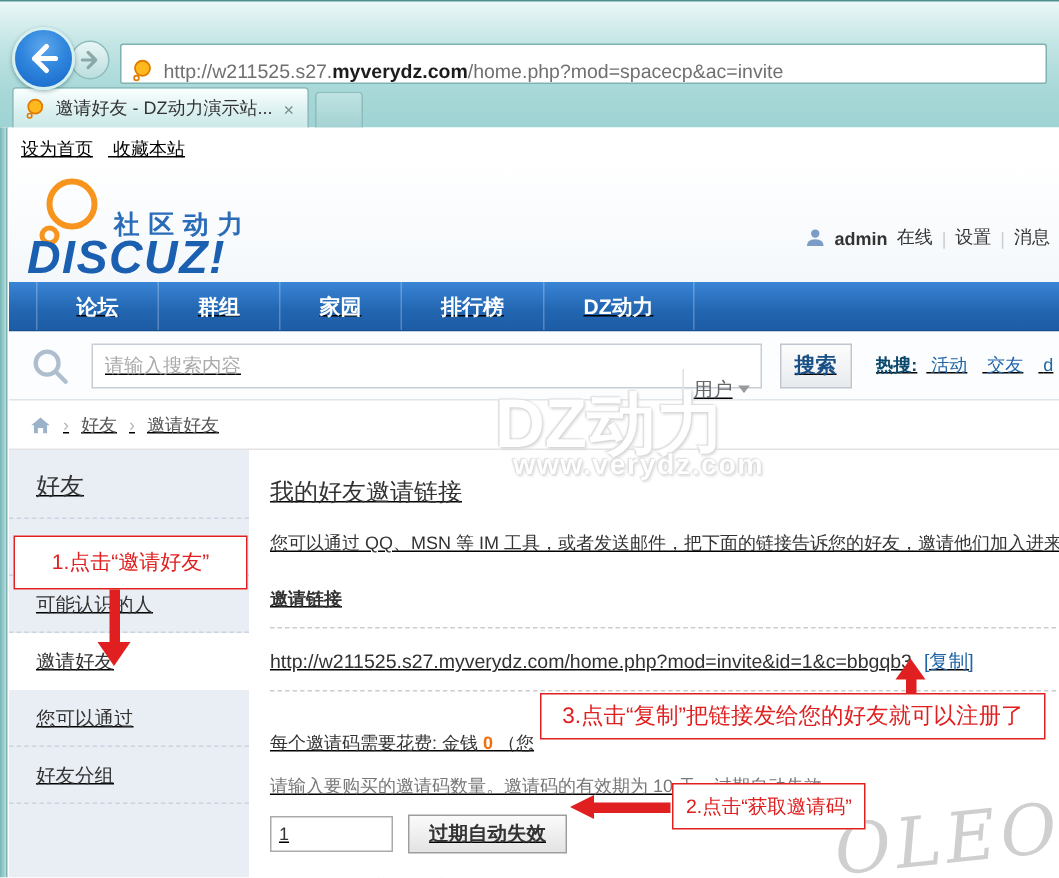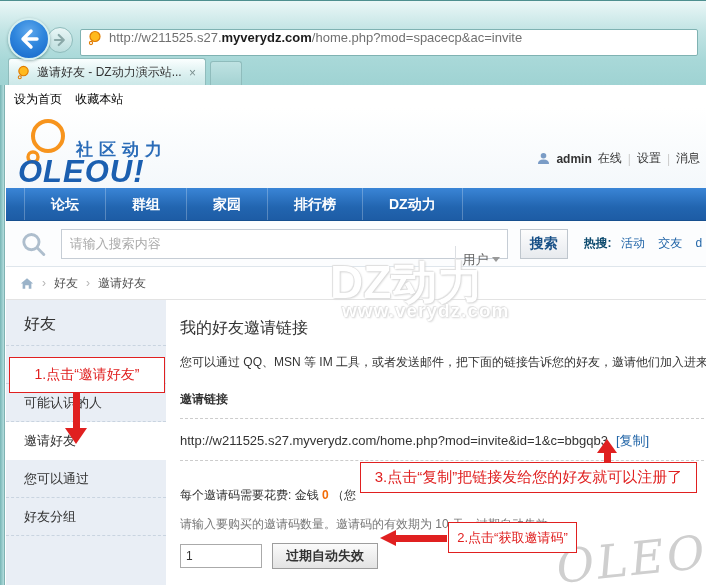--- a/index.html
+++ b/index.html
@@ -11,38 +11,38 @@
     background:linear-gradient(#eaf7f7 0%, #c2e4e4 35%, #a8d8d8 70%, #9fd3d3 100%);
     border-top:1px solid #4d8f8f; }
   .btn-back { position:absolute; left:8px; top:17px; width:42px; height:42px; border-radius:50%;
     background:radial-gradient(circle at 50% 30%, #5fa8ec 0%, #2f86dd 45%, #1565c8 100%);
     border:2px solid #d6efef; box-shadow:0 1px 3px rgba(0,60,60,.4); z-index:6;
     display:flex; align-items:center; justify-content:center; }
   .btn-fwd { position:absolute; left:47px; top:26px; width:26px; height:26px; border-radius:50%;
     background:linear-gradient(#e9f6f6, #bcdede); border:1px solid #8fbcbc; z-index:5;
     display:flex; align-items:center; justify-content:center; }
   .urlbar { position:absolute; left:80px; top:28px; width:618px; height:27px; background:#fff;
-    border:1px solid #7fb2b2; border-radius:2px; display:flex; align-items:flex-start; padding:0 6px; gap:6px; }
+    border:1px solid #7fb2b2; border-radius:2px; display:flex; align-items:flex-end; padding:0 6px; gap:6px; }
   .urlbar .fav { flex:0 0 auto; }
   .url-text { font-size:13px; color:#707070; white-space:nowrap; overflow:hidden; }
   .url-text b { color:#1c1c1c; font-weight:bold; }
   .tab { position:absolute; left:8px; top:57px; width:198px; height:28px;
     background:linear-gradient(#fbffff, #d9efef 60%, #cbe7e7); border:1px solid #8fbcbc; border-bottom:none;
     border-radius:3px 3px 0 0; display:flex; align-items:center; padding:0 7px; gap:6px; }
   .tab-title { font-size:12px; color:#333; white-space:nowrap; overflow:hidden; flex:1; }
   .tab-close { font-size:12px; color:#7b8f8f; padding:0 2px; cursor:default; }
   .tab-stub { position:absolute; left:210px; top:60px; width:32px; height:25px;
     background:linear-gradient(#bfe2e2,#a3d2d2); border:1px solid #8fbcbc; border-bottom:none; border-radius:3px 3px 0 0; }
 
   
   .frame-left { position:absolute; left:0; top:85px; width:5px; bottom:0;
     background:linear-gradient(90deg,#77b5b5,#b4dede); border-right:1px solid #7fb2b2; }
 
   
-  .page { position:absolute; left:6px; top:85px; width:700px; height:500px; background:#fff; }
+  .page { position:absolute; left:6px; top:85px; width:700px; height:500px; background:#fff;text-decoration:underline; }
   .quicklinks { height:23px; padding:6px 0 0 8px; font-size:12px; color:#000; }
   .quicklinks span { margin-right:10px; cursor:pointer; }
 
   .site-header { position:relative; height:80px;
     background:linear-gradient(#ffffff,#f4f8fb); }
   .logo { position:absolute; left:8px; top:6px; width:200px; height:72px; }
   .logo-sub { position:absolute; left:62px; top:24px; font-size:17px; font-weight:bold; color:#2b6cb8; letter-spacing:6px; }
   .logo-main { position:absolute; left:4px; top:40px; font-size:31px; font-weight:bold; font-style:italic;
     color:#1b5fb0; letter-spacing:1px; }
   .user-strip { position:absolute; right:6px; top:42px; font-size:12px; color:#333;
@@ -169,21 +169,21 @@
     <span>收藏本站</span>
   </div>
 
   <div class="site-header">
     <div class="logo">
       <svg width="52" height="52" viewBox="0 0 52 52" style="position:absolute;left:6px;top:2px">
         <circle cx="28" cy="20" r="15" fill="none" stroke="#f7941d" stroke-width="4"></circle>
         <circle cx="13" cy="41" r="5" fill="none" stroke="#f7941d" stroke-width="3.4"></circle>
       </svg>
       <span class="logo-sub">社区动力</span>
-      <span class="logo-main">OLEOU!</span>
+      <span class="logo-main">DISCUZ!</span>
     </div>
     <div class="user-strip">
       <svg width="13" height="13" viewBox="0 0 14 14">
         <circle cx="7" cy="4" r="3" fill="#7a9cc6"></circle>
           <path d="M1 13 Q1 8 7 8 Q13 8 13 13 Z" fill="#7a9cc6"></path>
       </svg>
       <span class="uname lk">admin</span>
       <span class="lk">在线</span>
       <span class="sep">|</span>
       <span class="lk">设置</span>

